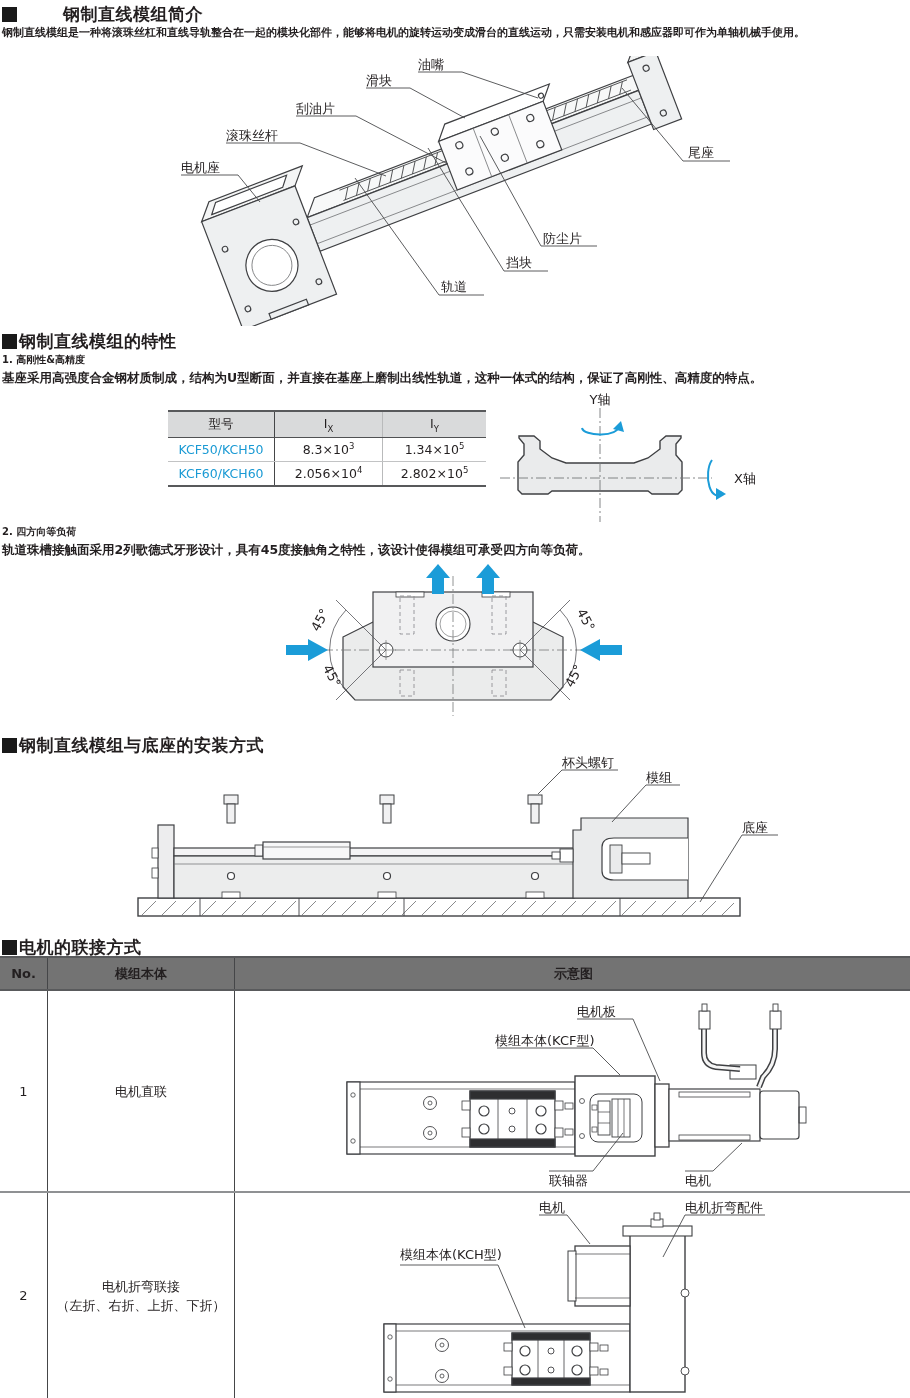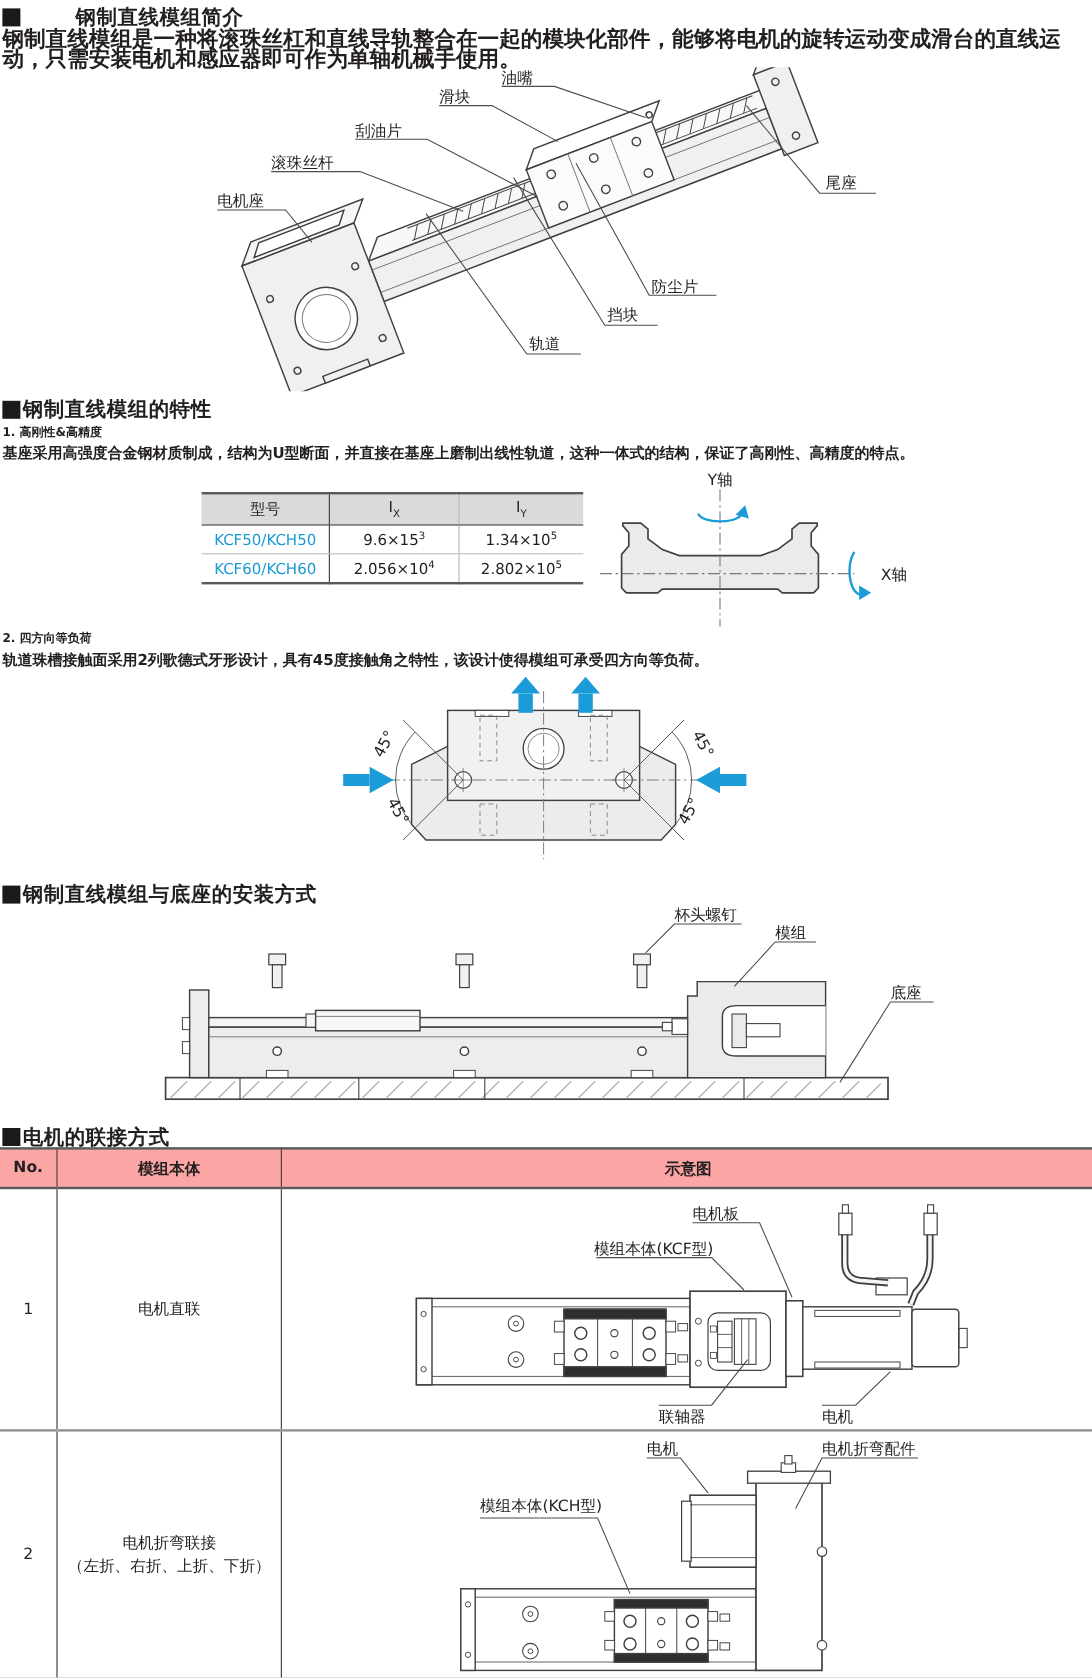--- a/index.html
+++ b/index.html
@@ -1,21 +1,21 @@
 <!DOCTYPE html>
 <html><head>
 <meta charset="utf-8">
 <style>
   html,body{margin:0;padding:0;}
   body{width:910px;height:1398px;position:relative;background:#ffffff;
        font-family:"DejaVu Sans","Liberation Sans",sans-serif;color:#231f20;overflow:hidden;}
   .abs{position:absolute;}
   .sec-title{display:flex;align-items:center;font-size:17px;font-weight:bold;letter-spacing:.5px;}
   .sq{width:15px;height:15px;background:#1a1a1a;display:inline-block;margin-right:2px;flex:0 0 auto;}
-  .para{font-size:18px;font-weight:bold;line-height:17px;}
+  .para{font-size:11px;font-weight:bold;line-height:17px;}
   .sub-t{font-size:10px;font-weight:bold;}
   .sub-p{font-size:12.5px;font-weight:bold;}
 
   
   .t1{border-collapse:collapse;border-top:2px solid #58595b;border-bottom:2px solid #58595b;
       font-size:12.5px;table-layout:fixed;}
   .t1 th{background:#d9dadb;font-weight:normal;height:25px;}
   .t1 td{height:23px;background:#fff;}
   .t1 th,.t1 td{text-align:center;padding:0;}
   .t1 tr th:first-child,.t1 tr td:first-child{border-right:1px solid #454648;width:106px;}
@@ -23,21 +23,21 @@
   .t1 tr th:nth-child(3),.t1 tr td:nth-child(3){width:103px;}
   .t1 thead th{border-bottom:1px solid #505153;}
   .t1 tbody td{border-bottom:1px solid #c2c3c4;}
   .t1 tbody tr:last-child td{border-bottom:none;}
   .t1 .model{color:#1a9ad4;}
   .t1 sub,.t1 sup{font-size:8.5px;}
 
   
   .t2{border-collapse:collapse;width:910px;table-layout:fixed;font-size:13px;
       border-top:2px solid #58595b;border-bottom:3px solid #58595b;}
-  .t2 th{background:#fca5a5;height:31px;font-weight:bold;border-bottom:2px solid #595a5c;padding:0;}
+  .t2 th{background:#737373;height:31px;font-weight:bold;border-bottom:2px solid #595a5c;padding:0;}
   .t2 td{padding:0;vertical-align:middle;text-align:center;background:#fff;}
   .t2 .c1{width:47px;border-right:1px solid #454648;}
   .t2 .c2{width:186px;border-right:1px solid #454648;}
   .t2 .c3{width:677px;}
   .t2 tbody tr:first-child td{border-bottom:2px solid #8f9193;}
   .t2 .method{line-height:19px;}
   svg{display:block;}
   svg text{font-family:"DejaVu Sans","Liberation Sans",sans-serif;font-size:13px;fill:#231f20;}
 </style>
 </head>
@@ -126,21 +126,21 @@
   <thead>
     <tr>
       <th>型号</th>
       <th><span>I</span><sub>X</sub></th>
       <th><span>I</span><sub>Y</sub></th>
     </tr>
   </thead>
   <tbody>
     <tr>
       <td class="model">KCF50/KCH50</td>
-      <td><span>9.6×15</span><sup>3</sup></td>
+      <td><span>8.3×10</span><sup>3</sup></td>
       <td><span>1.34×10</span><sup>5</sup></td>
     </tr>
     <tr>
       <td class="model">KCF60/KCH60</td>
       <td><span>2.056×10</span><sup>4</sup></td>
       <td><span>2.802×10</span><sup>5</sup></td>
     </tr>
   </tbody>
 </table>
 

